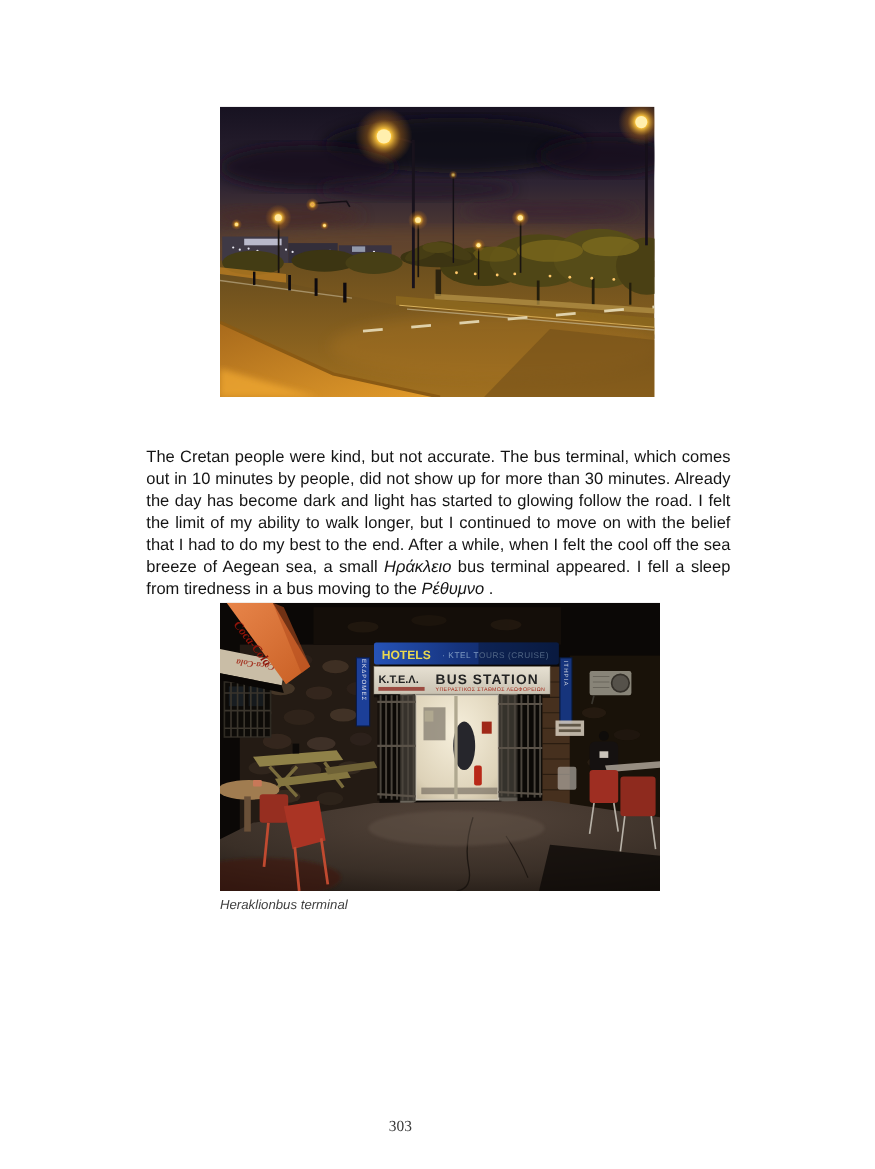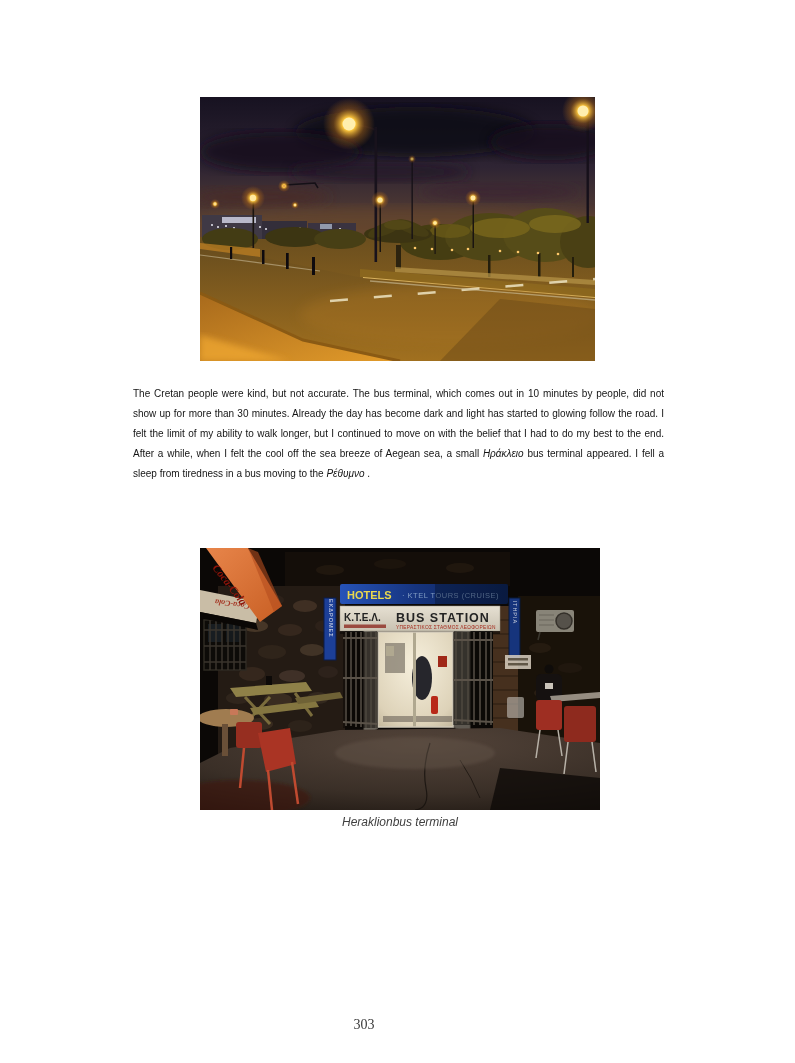--- a/index.html
+++ b/index.html
@@ -1,25 +1,25 @@
 <!DOCTYPE html>
 <html><head>
 <meta charset="utf-8">
 <style>
   html,body{margin:0;padding:0;background:#ffffff;}
   .page{position:relative;width:795px;height:1063px;background:#ffffff;overflow:hidden;
         font-family:"Liberation Sans",sans-serif;}
   .photo{position:absolute;margin:0;padding:0;line-height:0;}
   .photo-road{left:200px;top:97px;width:395px;height:264px;}
   .photo-bus{left:200px;top:548px;width:400px;height:262px;}
-  .body-text{position:absolute;left:133px;top:384px;width:531px;margin:0;
-             font-size:10px;line-height:20px;color:#141414;text-align:justify;
+  .body-text{position:absolute;left:133px;top:406px;width:531px;margin:0;
+             font-size:15px;line-height:20px;color:#141414;text-align:justify;
              font-family:"Liberation Sans",sans-serif;}
   .body-text i{font-style:italic;}
-  .caption{position:absolute;left:200px;top:815px;width:400px;text-align:center;
+  .caption{position:absolute;left:200px;top:815px;width:400px;text-align:left;
            font-style:italic;font-size:12px;color:#3f3f3f;line-height:14px;}
   .page-number{position:absolute;left:0;top:1017px;width:728px;text-align:center;
                font-family:"Liberation Serif",serif;font-size:14px;color:#3a3a3a;}
 </style>
 </head>
 <body>
 
 <div class="page">
 
   <figure class="photo photo-road">

